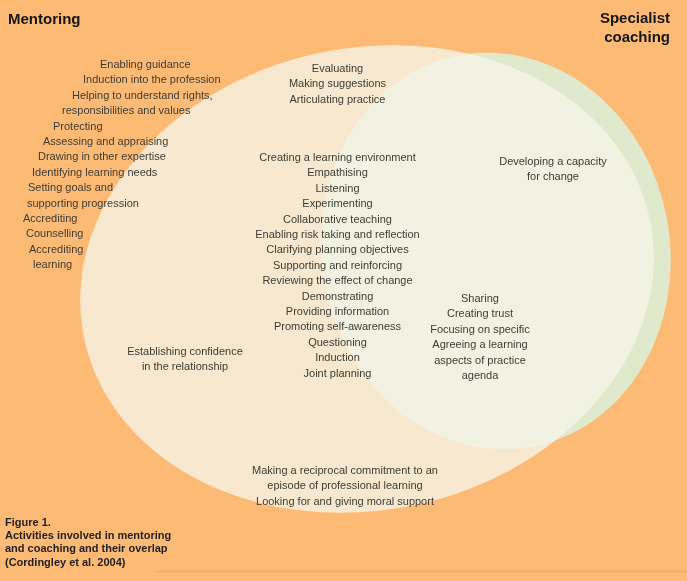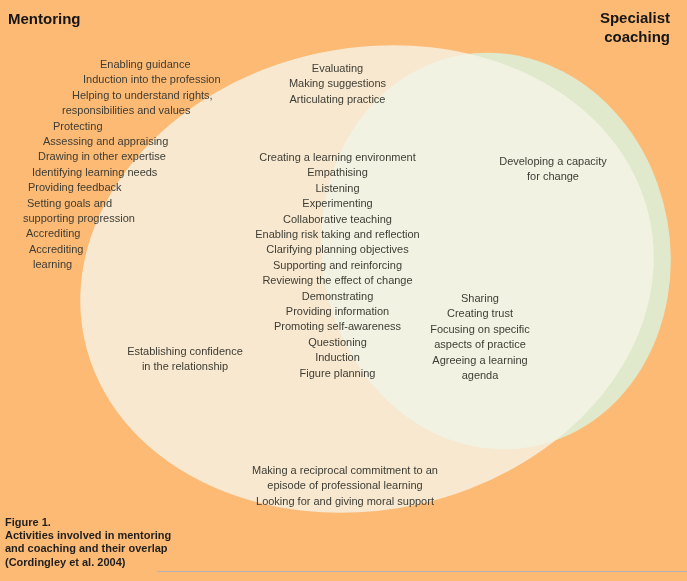--- a/index.html
+++ b/index.html
@@ -56,24 +56,24 @@
 
   <div class="txt stagger" style="left:0px;top:57px;width:225px;">
       <div class="line">Enabling guidance</div>
       <div class="line">Induction into the profession</div>
       <div class="line">Helping to understand rights,</div>
       <div class="line">responsibilities and values</div>
       <div class="line">Protecting</div>
       <div class="line">Assessing and appraising</div>
       <div class="line">Drawing in other expertise</div>
       <div class="line">Identifying learning needs</div>
-      <div class="line">Providing feedback</div>
       <div class="line">Setting goals and</div>
       <div class="line">supporting progression</div>
       <div class="line">Accrediting</div>
+      <div class="line">Counselling</div>
       <div class="line">Accrediting</div>
       <div class="line">learning</div>
     </div>
 
   <div class="txt center" style="left:105px;top:344px;width:160px;">
       <div class="line">Establishing confidence</div>
       <div class="line">in the relationship</div>
     </div>
 
   <div class="txt center" style="left:255px;top:61px;width:165px;">
@@ -90,34 +90,34 @@
       <div class="line">Collaborative teaching</div>
       <div class="line">Enabling risk taking and reflection</div>
       <div class="line">Clarifying planning objectives</div>
       <div class="line">Supporting and reinforcing</div>
       <div class="line">Reviewing the effect of change</div>
       <div class="line">Demonstrating</div>
       <div class="line">Providing information</div>
       <div class="line">Promoting self-awareness</div>
       <div class="line">Questioning</div>
       <div class="line">Induction</div>
-      <div class="line">Figure planning</div>
+      <div class="line">Joint planning</div>
     </div>
 
   <div class="txt center" style="left:478px;top:154px;width:150px;">
       <div class="line">Developing a capacity</div>
       <div class="line">for change</div>
     </div>
 
   <div class="txt center" style="left:410px;top:291px;width:140px;">
       <div class="line">Sharing</div>
       <div class="line">Creating trust</div>
       <div class="line">Focusing on specific</div>
+      <div class="line">Agreeing a learning</div>
       <div class="line">aspects of practice</div>
-      <div class="line">Agreeing a learning</div>
       <div class="line">agenda</div>
     </div>
 
   <div class="txt center" style="left:215px;top:463px;width:260px;">
       <div class="line">Making a reciprocal commitment to an</div>
       <div class="line">episode of professional learning</div>
       <div class="line">Looking for and giving moral support</div>
     </div>
 
   <div class="txt caption" style="left:5px;top:516px;width:200px;">

